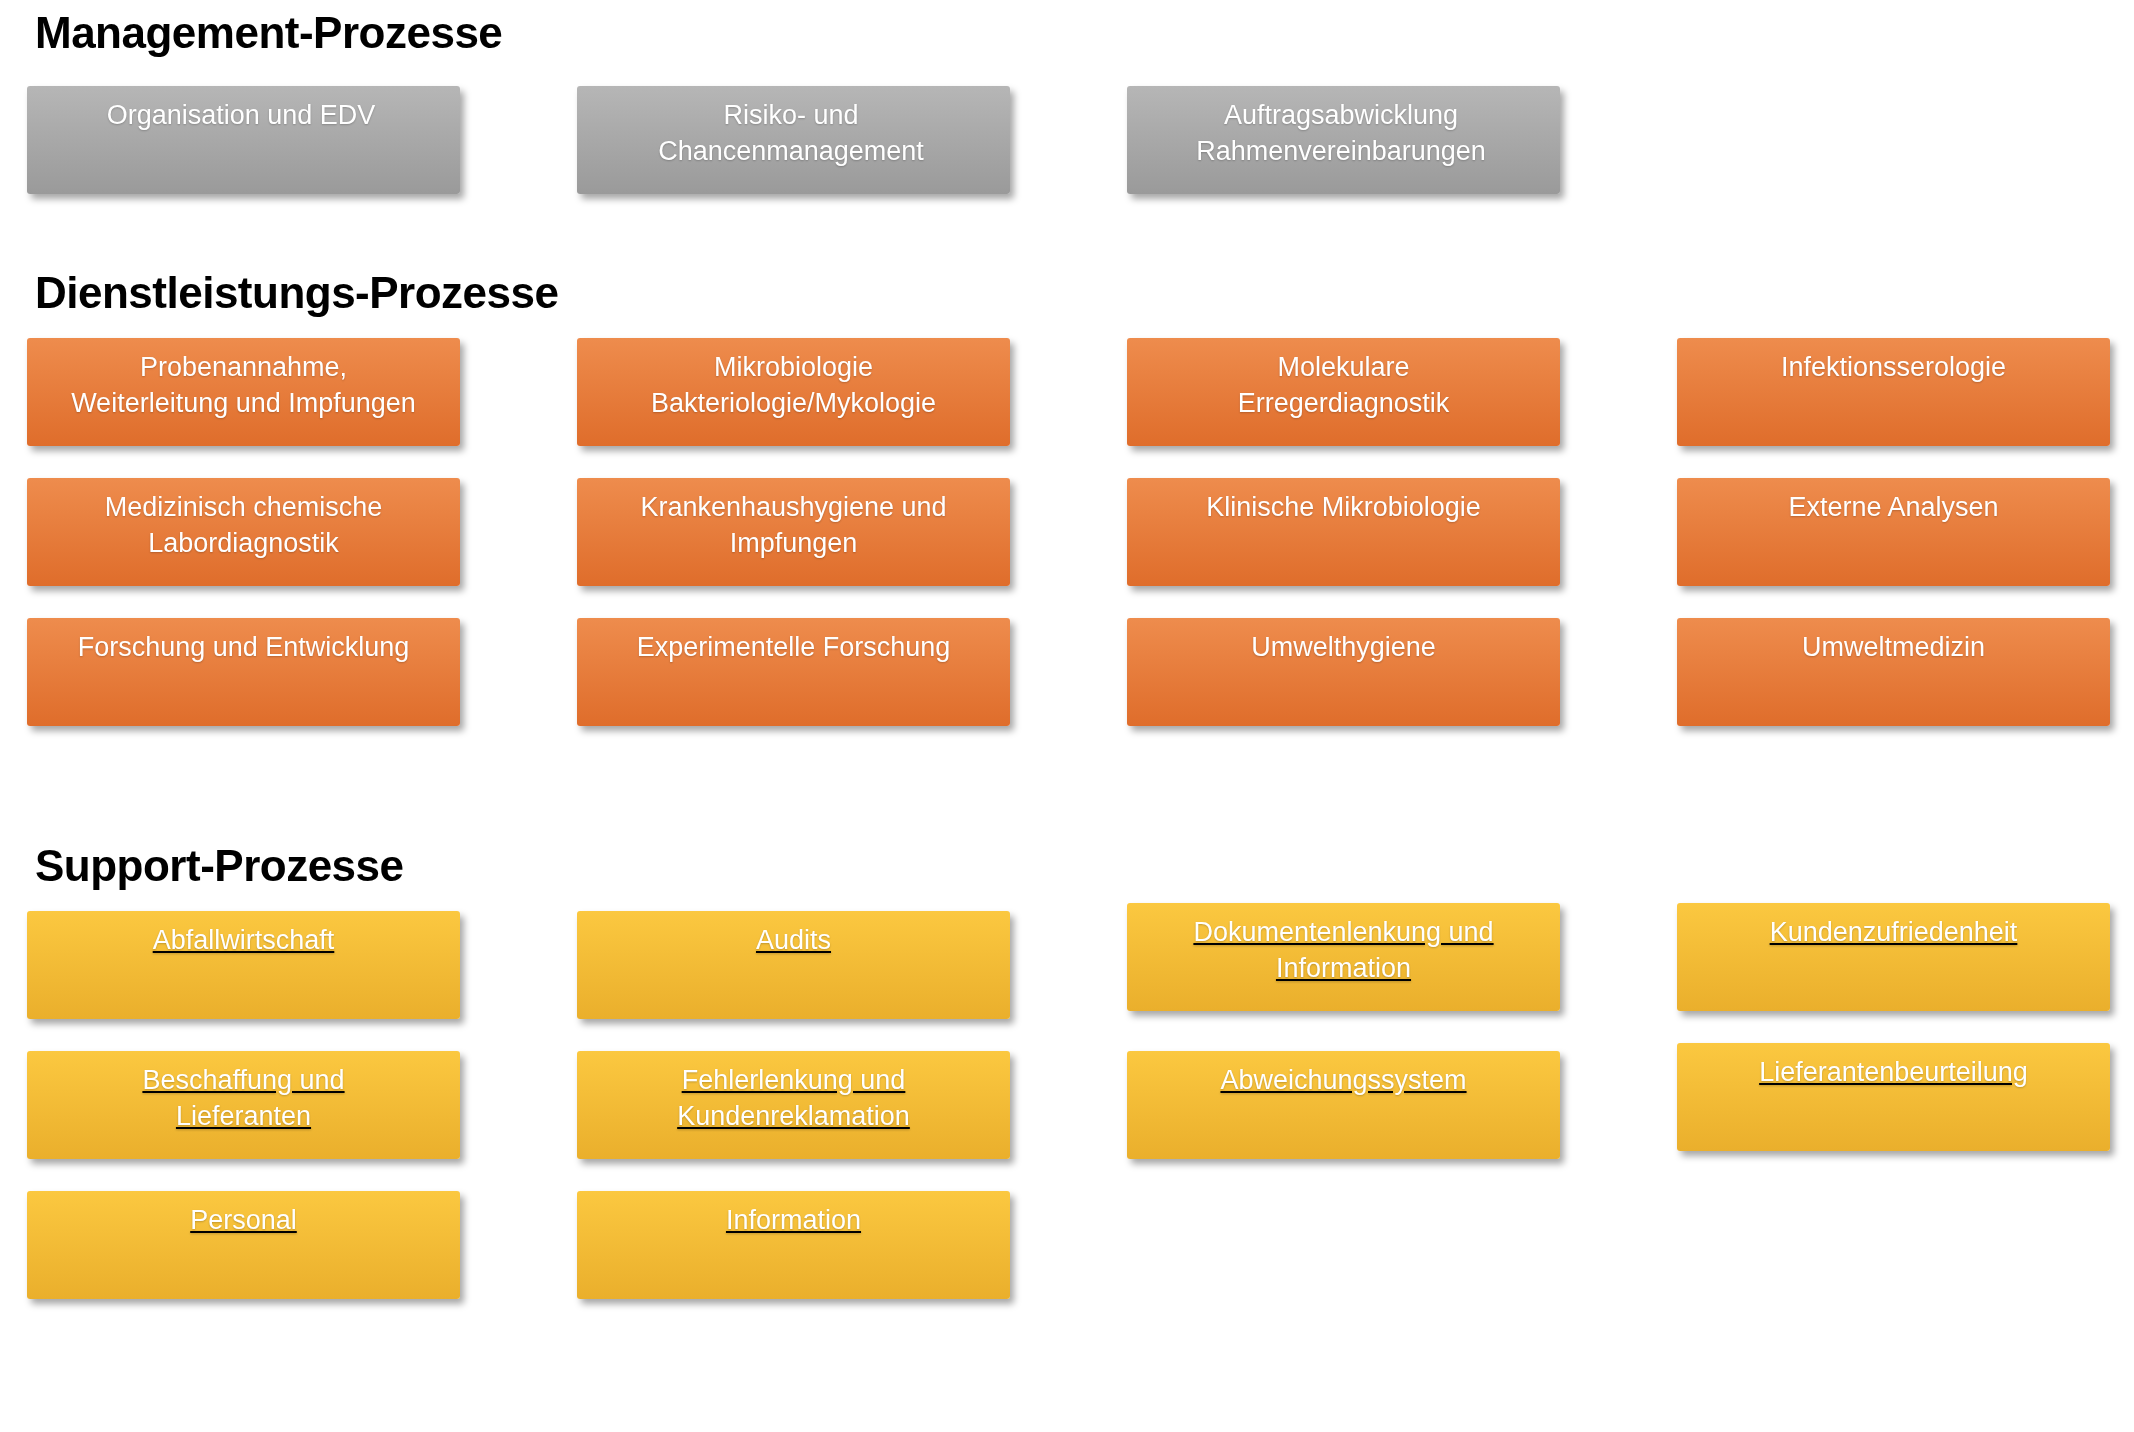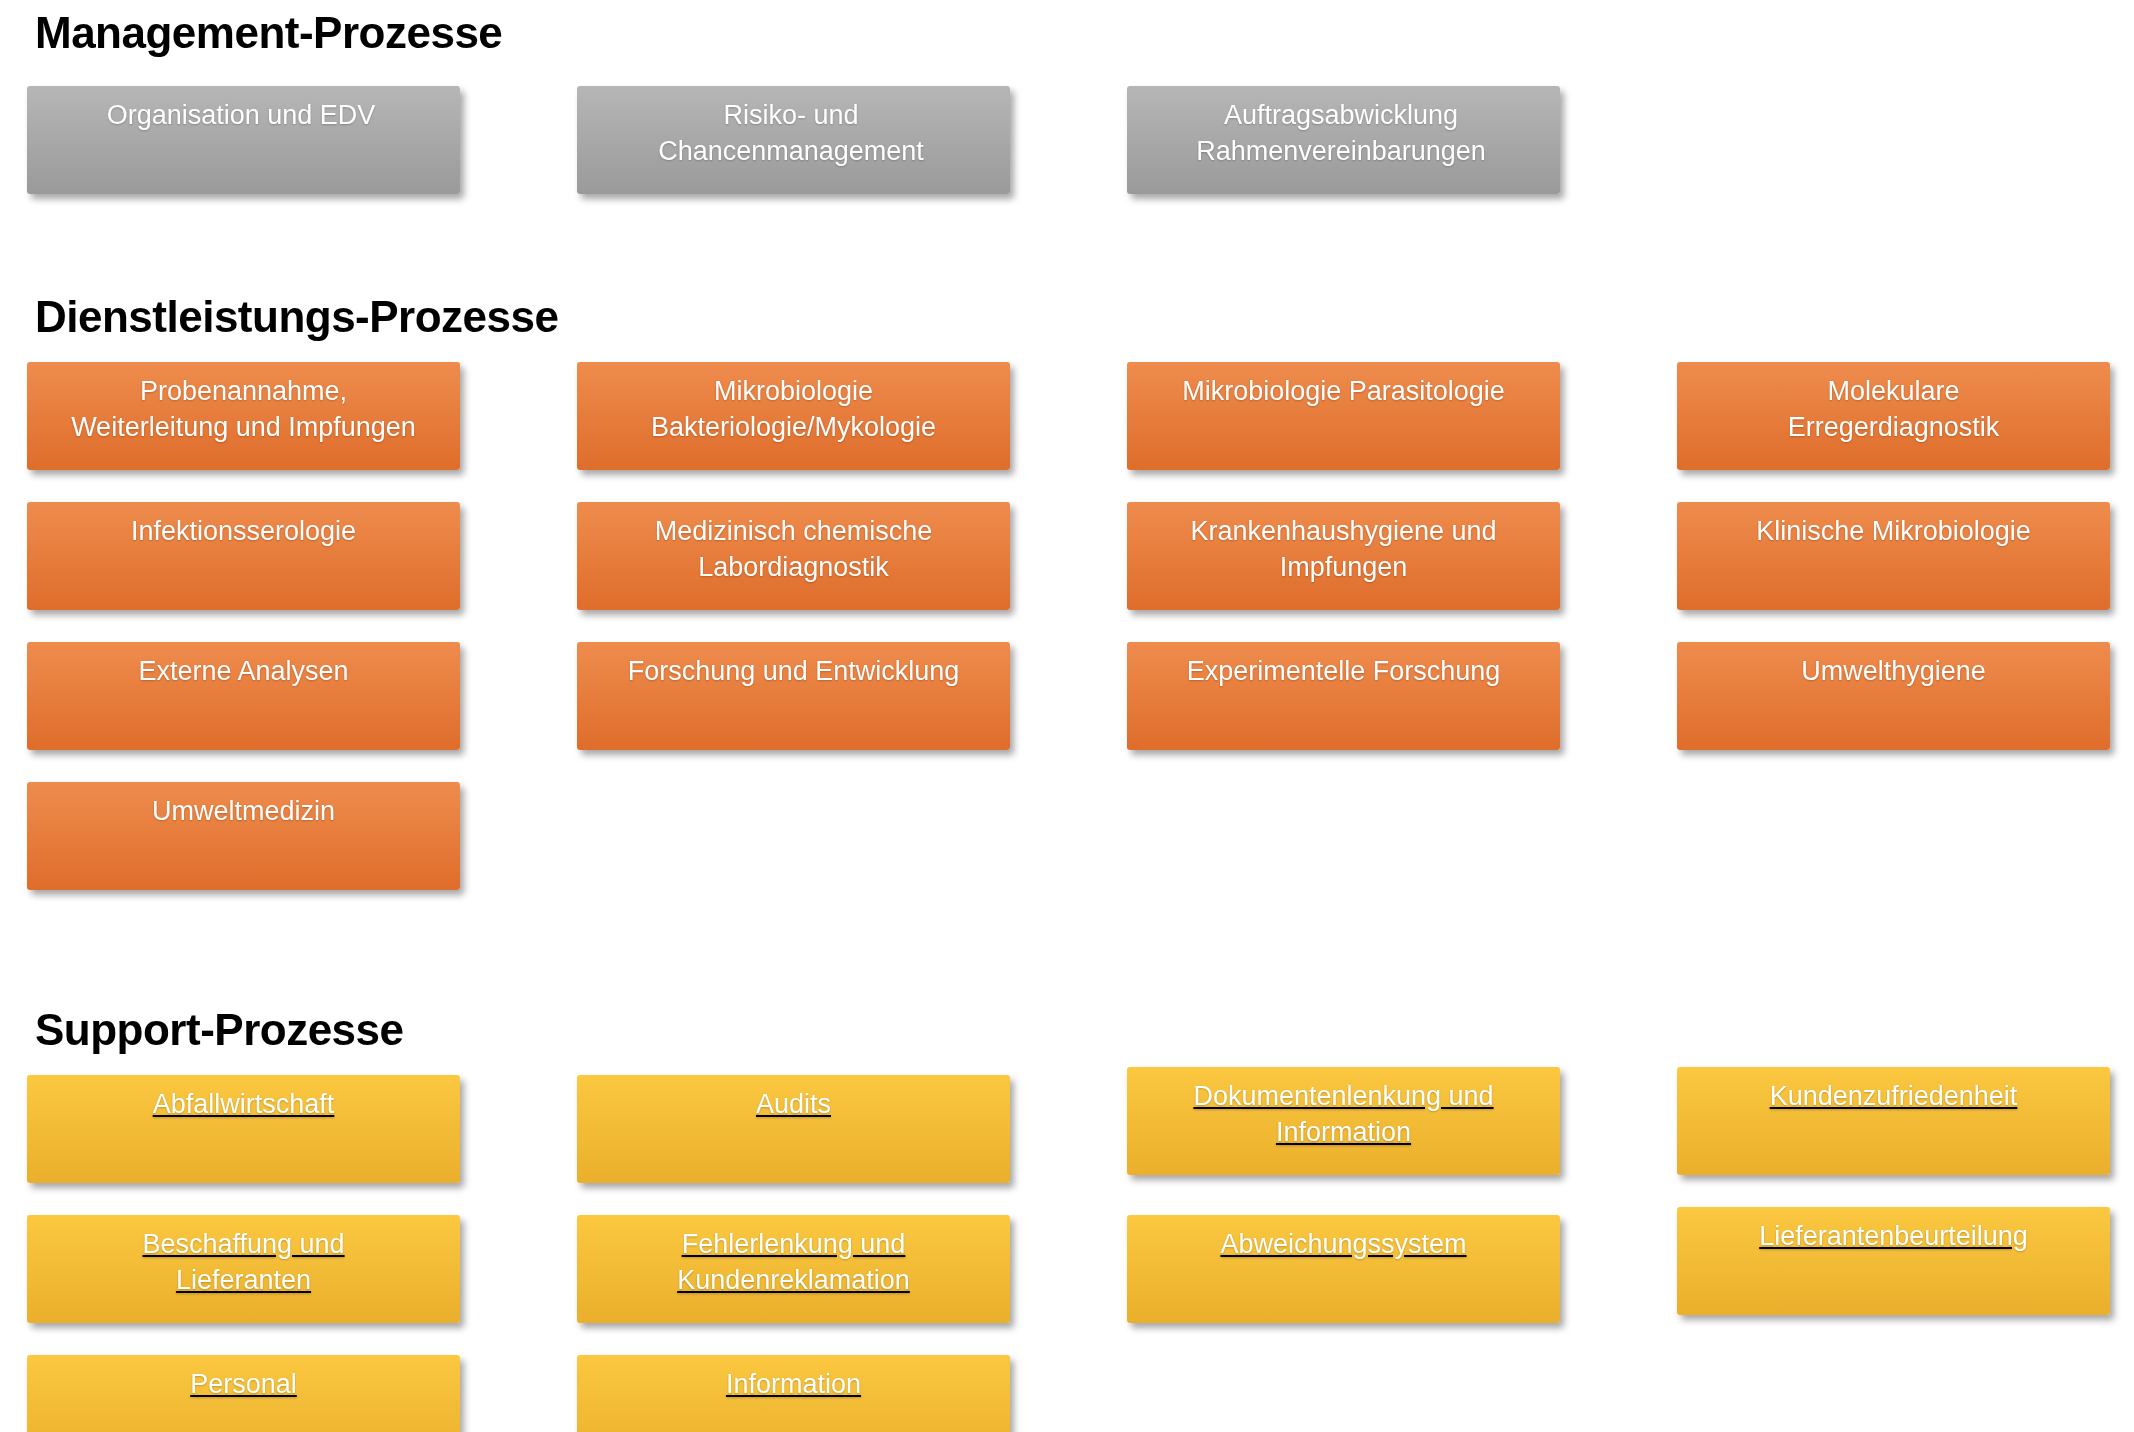--- a/index.html
+++ b/index.html
@@ -21,21 +21,21 @@
   }
   .section-title {
     margin: 0 0 0 8px;
     font-size: 44px;
     line-height: 50px;
     font-weight: 700;
     letter-spacing: -0.5px;
     color: var(--title-text, #000000);
   }
   .section-management .grid { margin-top: 28px; }
-  .section-service  > .section-title { margin-top: 98px; }
+  .section-service  > .section-title { margin-top: 74px; }
   .section-service  .grid { margin-top: 20px; }
   .section-support  > .section-title { margin-top: 115px; }
   .section-support  .grid { margin-top: 20px; text-decoration: underline; }
   .grid {
     display: grid;
     grid-template-columns: repeat(4, 433px);
     column-gap: 117px;
     row-gap: 32px;
   }
   .box {
@@ -87,21 +87,20 @@
     </div>
   </section>
 
   <section class="section-service">
     <h2 class="section-title">Dienstleistungs-Prozesse</h2>
     <div class="grid">
       <div class="box service">Probenannahme,
 Weiterleitung und Impfungen</div>
       <div class="box service">Mikrobiologie
 Bakteriologie/Mykologie</div>
-      <div class="box service">Mikrobiologie Parasitologie</div>
       <div class="box service">Molekulare
 Erregerdiagnostik</div>
       <div class="box service">Infektionsserologie</div>
       <div class="box service">Medizinisch chemische
 Labordiagnostik</div>
       <div class="box service">Krankenhaushygiene und
 Impfungen</div>
       <div class="box service">Klinische Mikrobiologie</div>
       <div class="box service">Externe Analysen</div>
       <div class="box service">Forschung und Entwicklung</div>

